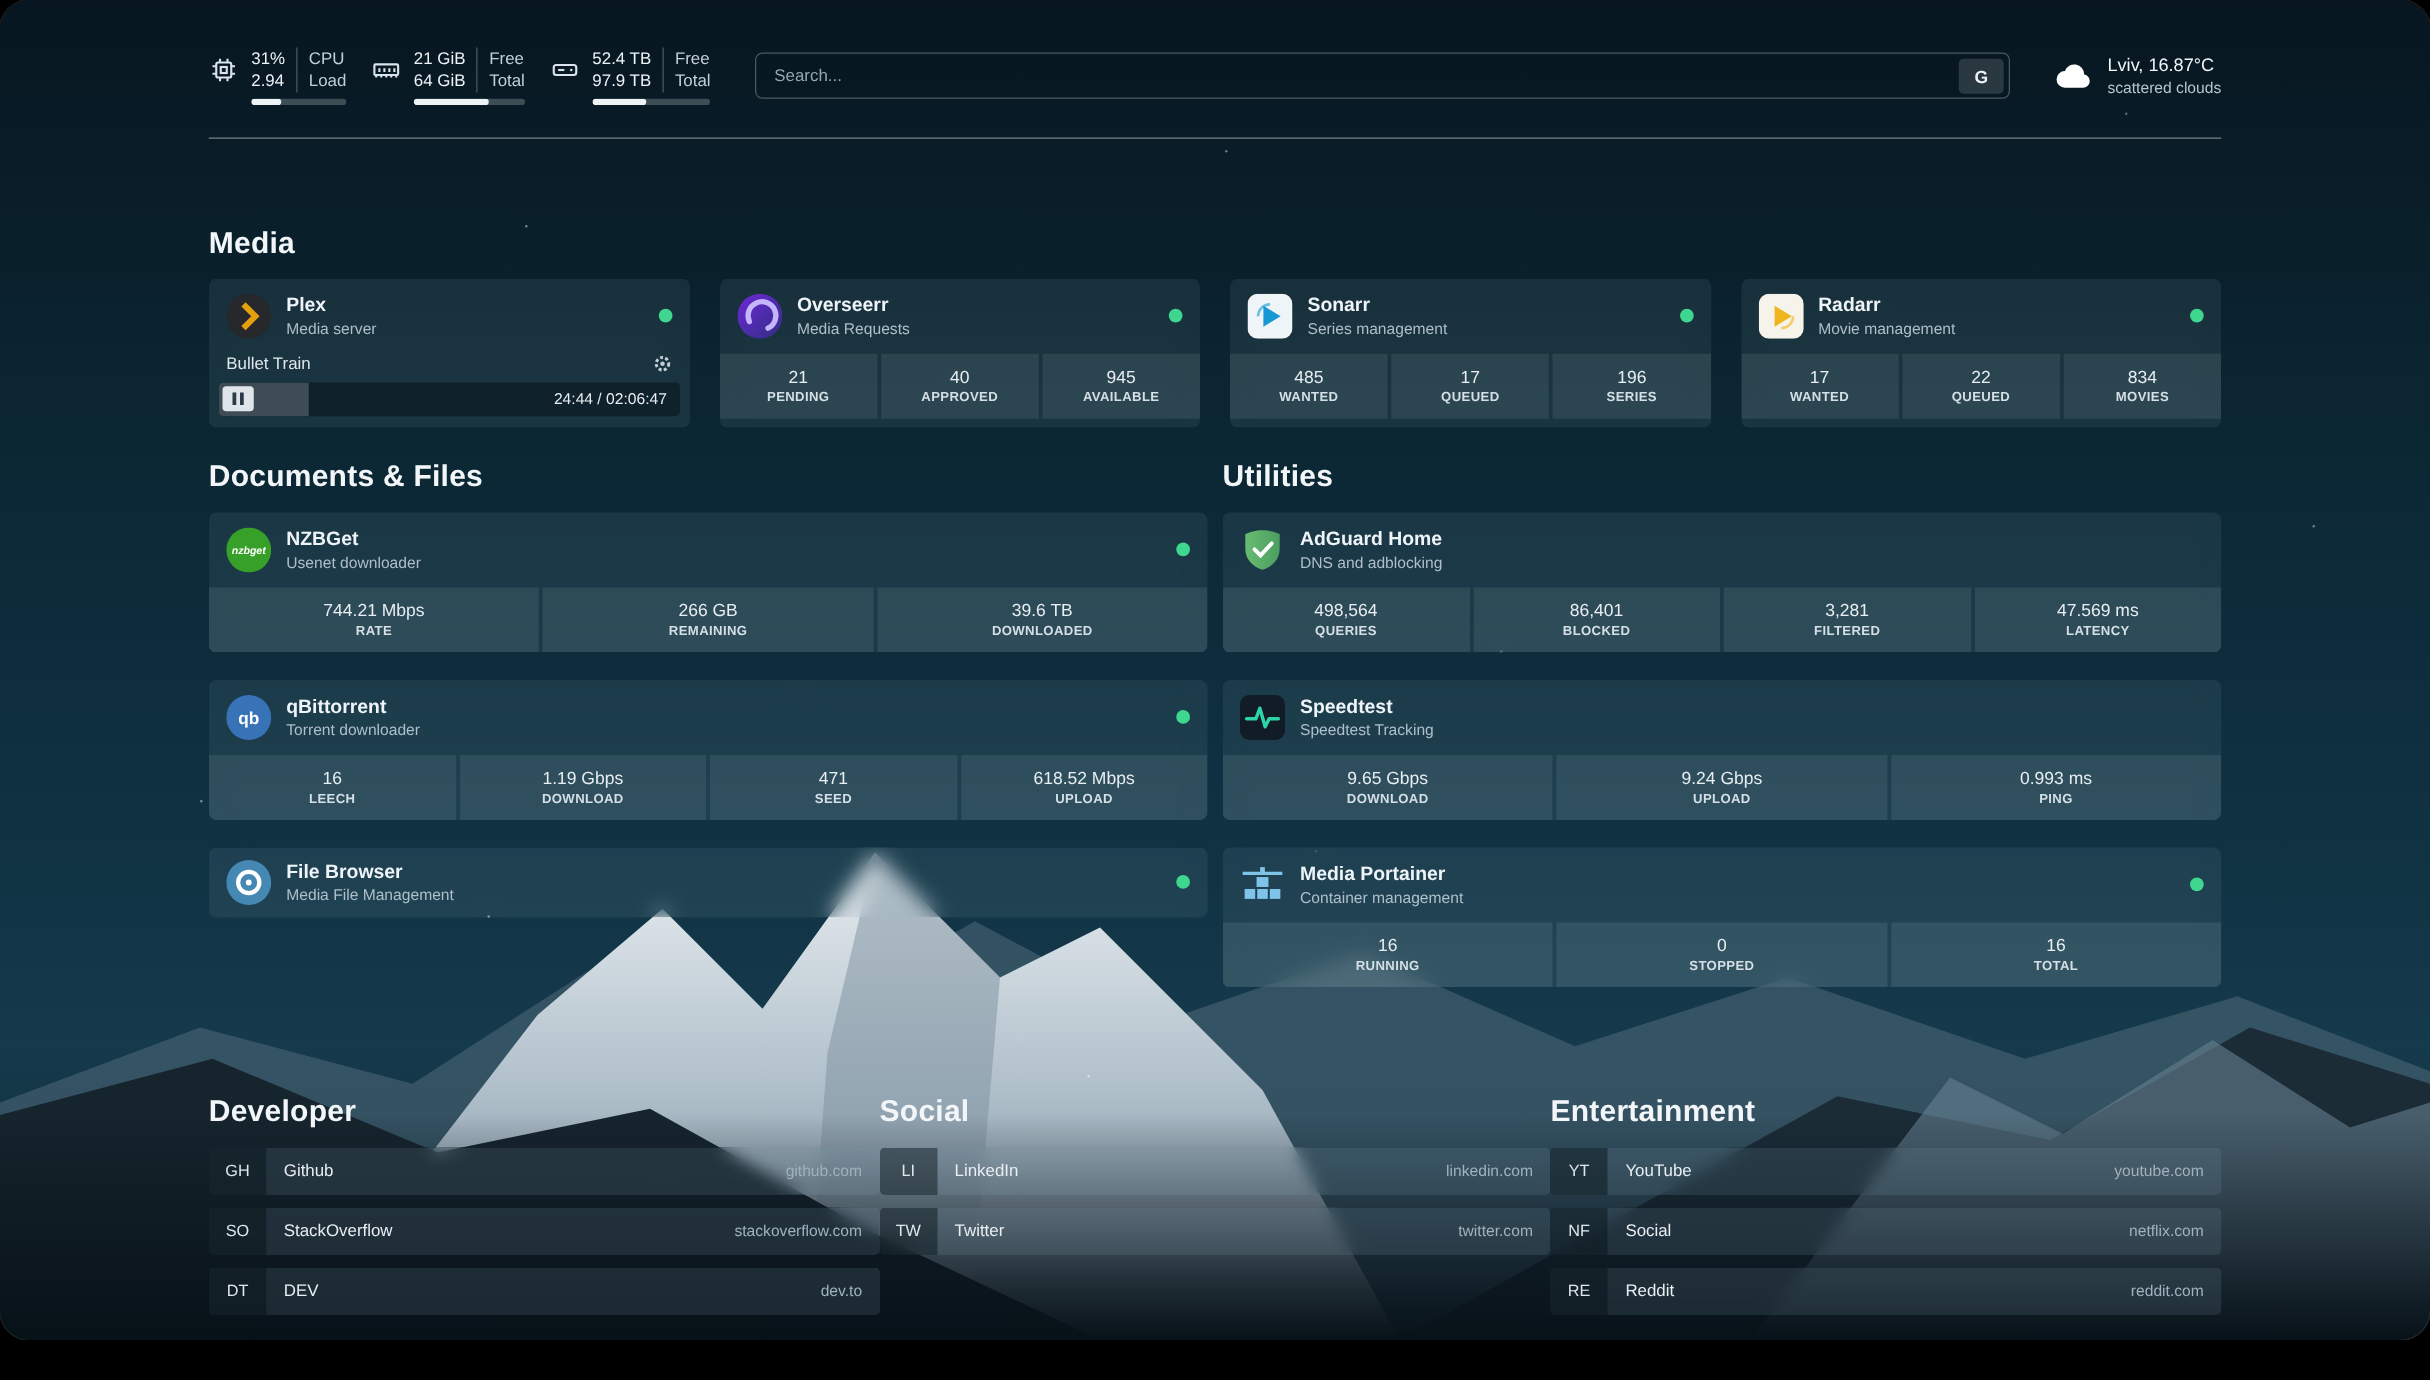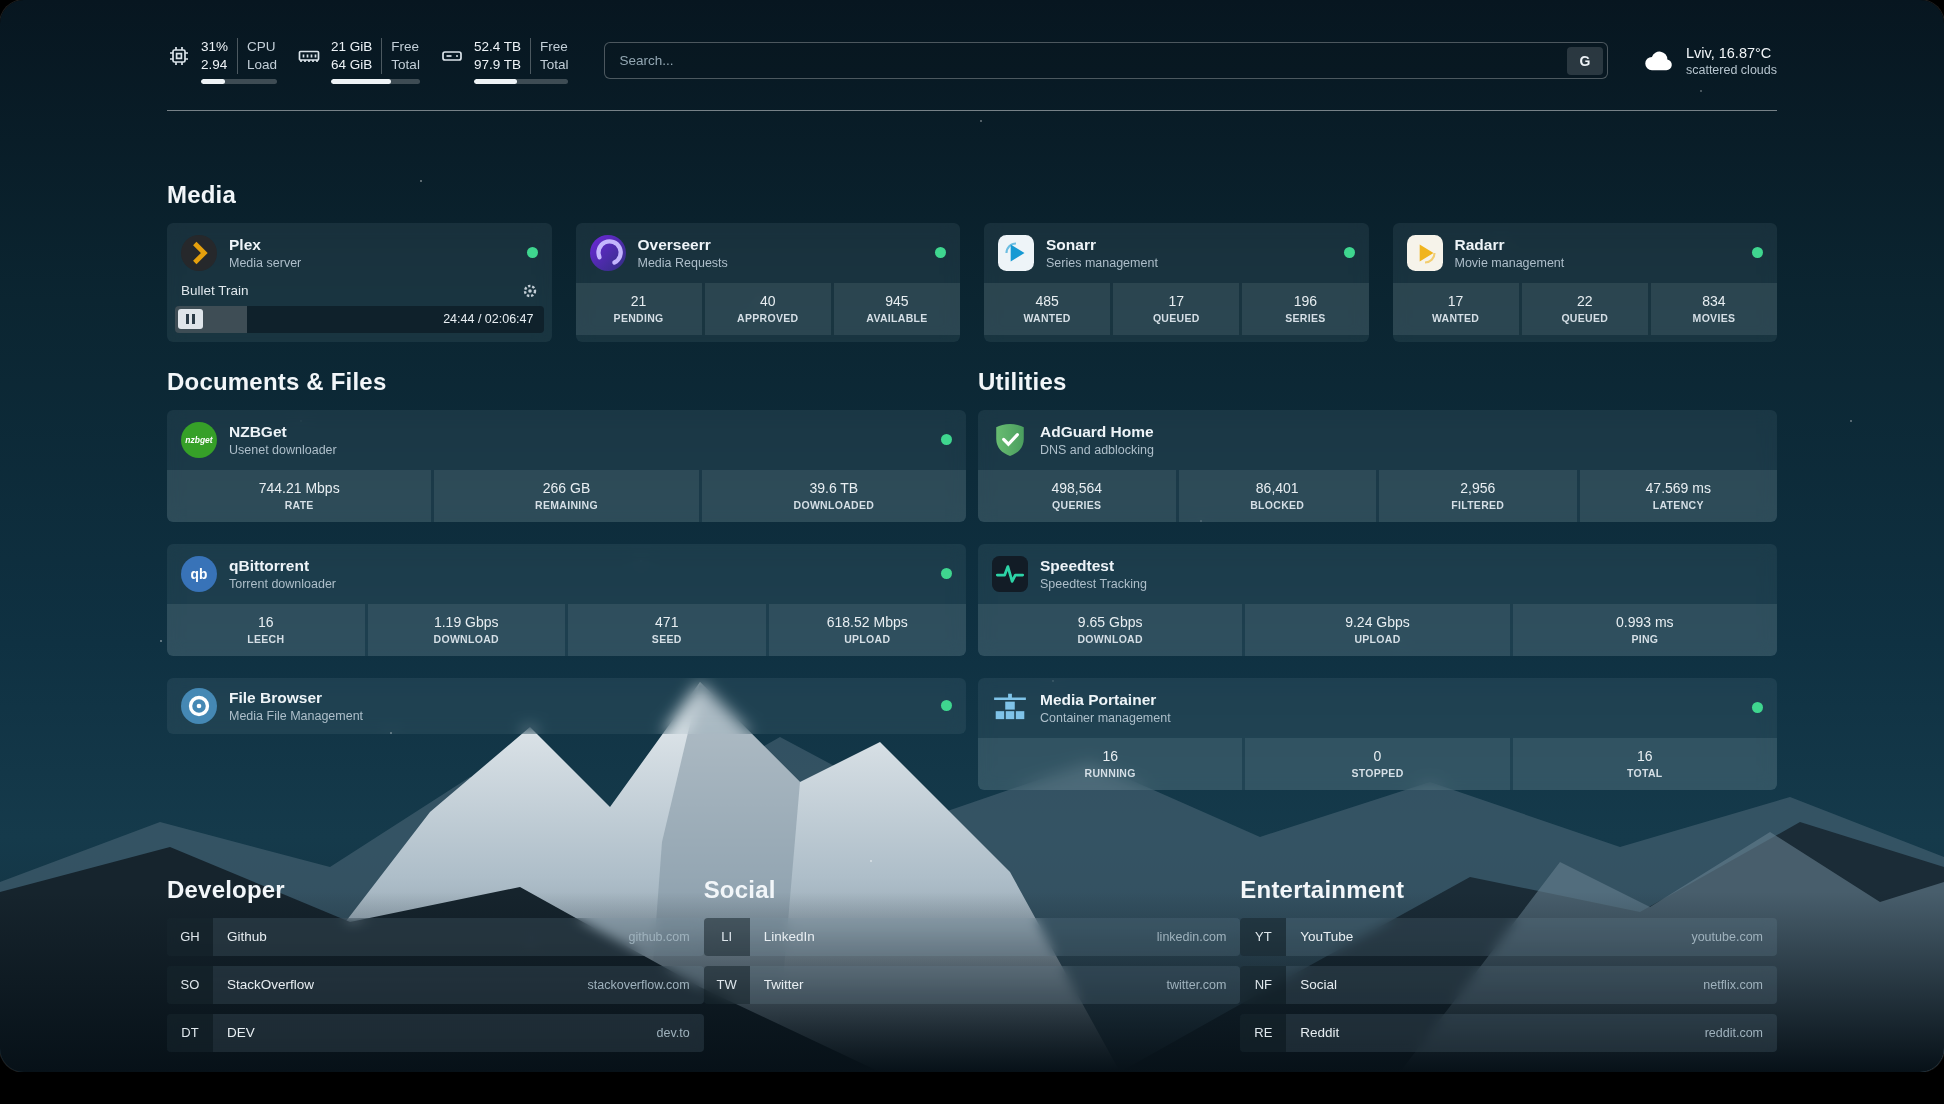--- a/index.html
+++ b/index.html
@@ -464,21 +464,21 @@
           <div class="stats">
             <div class="stat">
               <div class="stat-value">498,564</div>
               <div class="stat-label">QUERIES</div>
             </div>
             <div class="stat">
               <div class="stat-value">86,401</div>
               <div class="stat-label">BLOCKED</div>
             </div>
             <div class="stat">
-              <div class="stat-value">2,956</div>
+              <div class="stat-value">3,281</div>
               <div class="stat-label">FILTERED</div>
             </div>
             <div class="stat">
               <div class="stat-value">47.569 ms</div>
               <div class="stat-label">LATENCY</div>
             </div>
           </div>
         </div>
 
         <div class="card">

